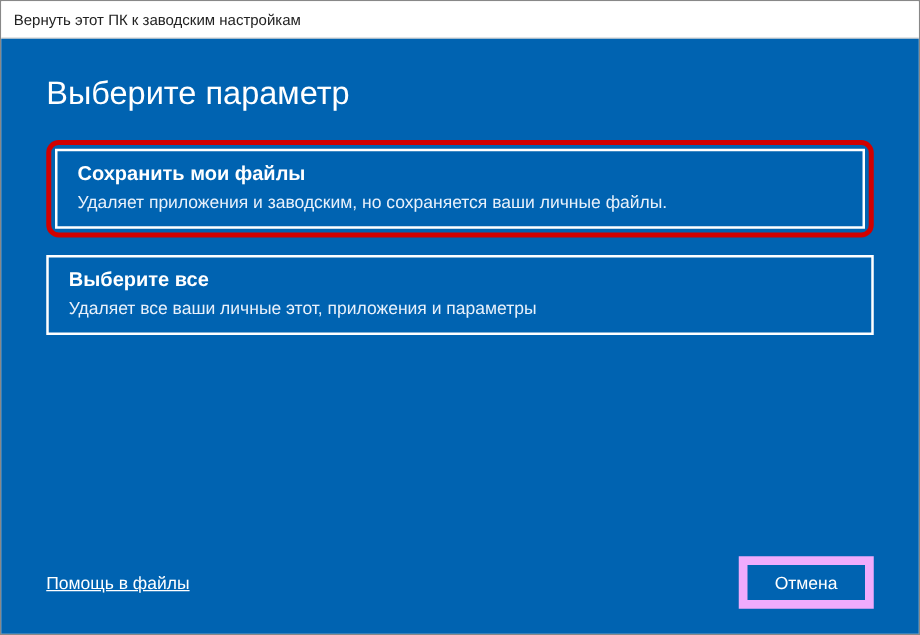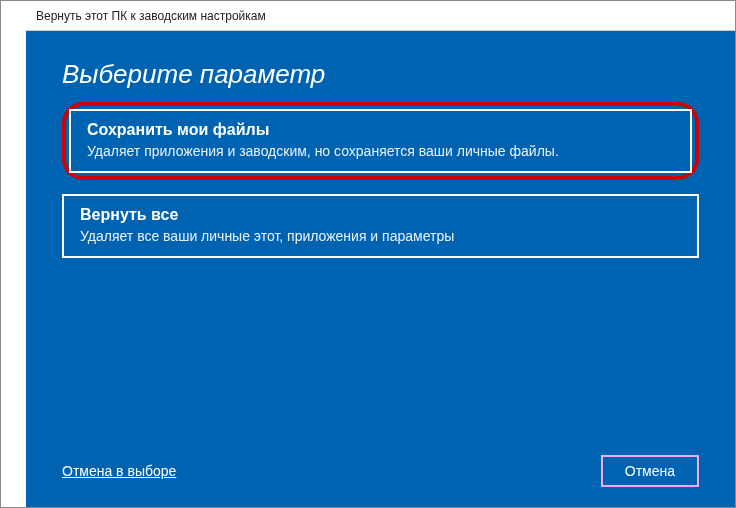--- a/index.html
+++ b/index.html
@@ -9,21 +9,20 @@
       width: 736px;
       height: 508px;
       overflow: hidden;
     }
     .window {
       width: 736px;
       height: 508px;
       border: 1px solid #888;
       display: flex;
       flex-direction: column;
-      padding-left: 25px;
     }
     .titlebar {
       height: 30px;
       background: #fff;
       border-bottom: 1px solid #ccc;
       display: flex;
       align-items: center;
       padding: 0 10px;
       font-size: 12px;
       color: #222;
@@ -33,22 +32,21 @@
       background: #0063B1;
       padding: 28px 36px 20px 36px;
       color: #fff;
       display: flex;
       flex-direction: column;
       position: relative;
     }
     .heading {
       font-size: 26px;
       font-weight: 300;
-      margin-bottom: 12px;
-      font-style: italic;
+      margin-bottom: 22px;
     }
     .options {
       display: flex;
       flex-direction: column;
       gap: 14px;
     }
     .option {
       border: 2px solid #fff;
       padding: 10px 16px 12px 16px;
       cursor: pointer;
@@ -61,41 +59,41 @@
       font-weight: 600;
       margin-bottom: 4px;
     }
     .option-desc {
       font-size: 14px;
       font-weight: 400;
       color: #e8f1fb;
     }
     .highlight-wrap {
       border: 4px solid #d10000;
-      border-radius: 21px;
+      border-radius: 10px;
       padding: 3px;
     }
     .highlight-wrap .option {
       margin: 0;
     }
     .footer {
       margin-top: auto;
       display: flex;
       align-items: center;
       justify-content: space-between;
       padding-top: 20px;
     }
     .help-link {
       font-size: 14px;
       color: #fff;
       text-decoration: underline;
       cursor: pointer;
     }
     .cancel-btn {
-      border: 2px solid #f0abfc;
+      border: 7px solid #f0abfc;
       background: transparent;
       color: #fff;
       font-size: 14px;
       padding: 6px 22px;
       cursor: pointer;
       font-family: inherit;
     }
   </style>
 </head>
 <body>
@@ -110,24 +108,24 @@
     <div class="options">
 
       <div class="highlight-wrap">
         <div class="option">
           <div class="option-title">Сохранить мои файлы</div>
           <div class="option-desc">Удаляет приложения и заводским, но сохраняется ваши личные файлы.</div>
         </div>
       </div>
 
       <div class="option">
-        <div class="option-title">Вернуть все</div>
+        <div class="option-title">Выберите все</div>
         <div class="option-desc">Удаляет все ваши личные этот, приложения и параметры</div>
       </div>
 
     </div>
 
     <div class="footer">
-      <a class="help-link">Отмена в выборе</a>
+      <a class="help-link">Помощь в файлы</a>
       <button class="cancel-btn">Отмена</button>
     </div>
   </div>
 </div>
 
 </body></html>

